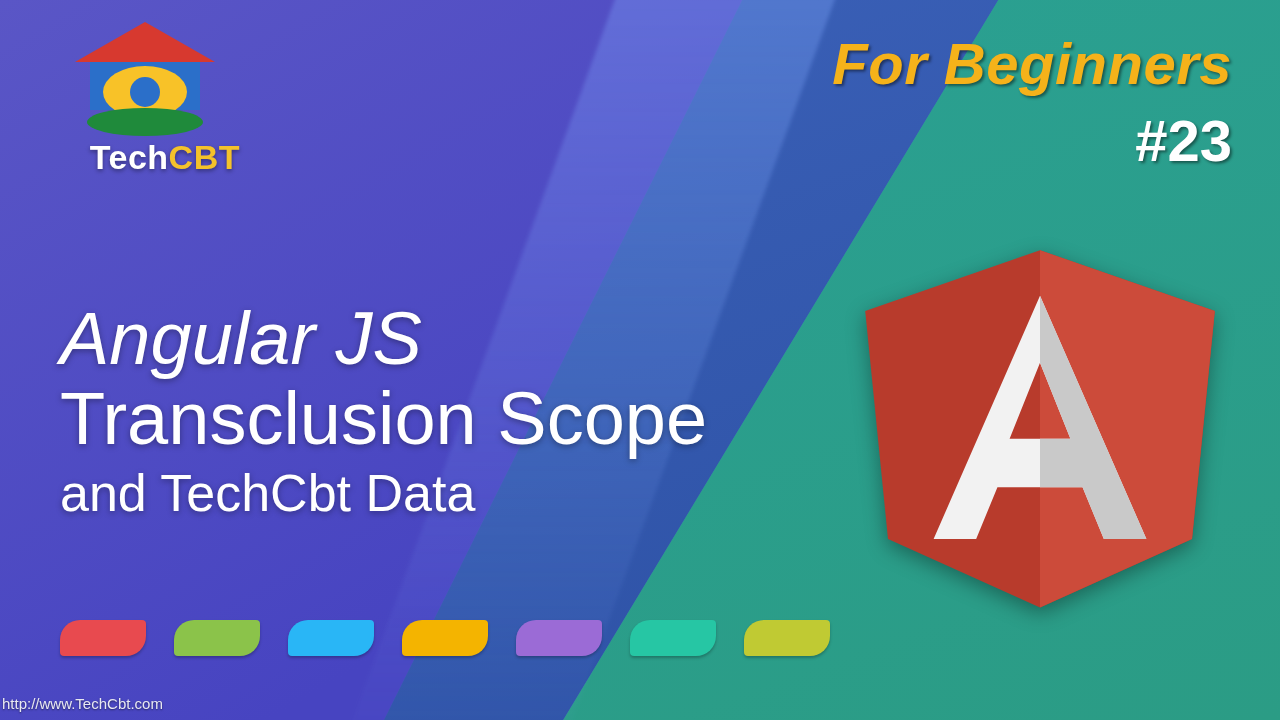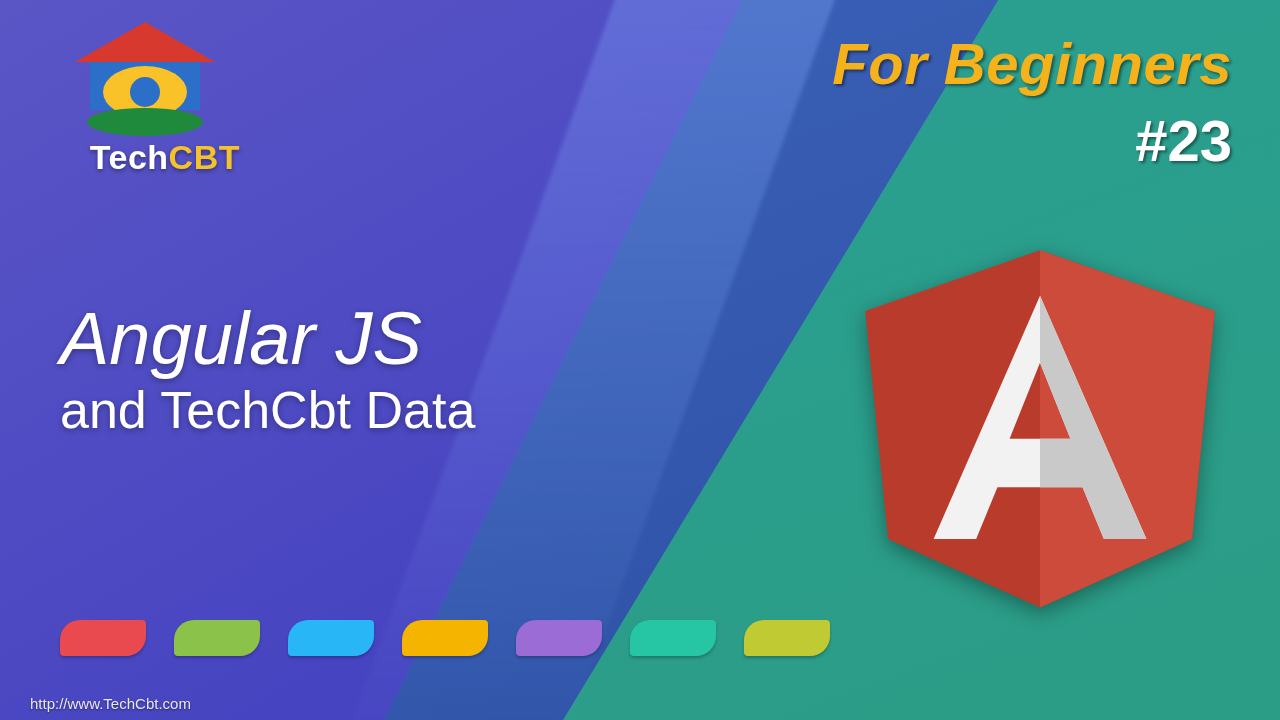--- a/index.html
+++ b/index.html
@@ -74,21 +74,21 @@
     border-bottom-right-radius: 20px;
     border-top-right-radius: 4px;
     border-bottom-left-radius: 4px;
     box-shadow: 0 2px 3px rgba(0,0,0,.25);
   }
   
   .footer-left, .footer-right {
     position: absolute; bottom: 8px; color: #e8e8f2; font-size: 15px;
     text-shadow: 0 1px 2px rgba(0,0,0,.5);
   }
-  .footer-left { left: 30px; }
+  .footer-left { left: 2px; }
   .footer-right { right: 14px; }
   
   .angular-logo {
     position: absolute; right: 50px; top: 225px; width: 380px; height: 400px;
     filter: drop-shadow(0 6px 10px rgba(0,0,0,.35));
   }
 </style>
 </head>
 <body>
 
@@ -116,20 +116,21 @@
     </div>
   </div>
 
   <div class="header-right">
     <div class="for-beginners">For Beginners</div>
     <div class="episode">#23</div>
   </div>
 
   <div class="title-block">
     <div class="title-line1">Angular JS</div>
+    <div class="title-line2">Transclusion Scope</div>
     <div class="title-line3">and TechCbt Data</div>
   </div>
 
   <div class="pill-row">
       <div class="pill" style="background: rgb(232, 74, 79);"></div>
       <div class="pill" style="background: rgb(139, 195, 74);"></div>
       <div class="pill" style="background: rgb(41, 182, 246);"></div>
       <div class="pill" style="background: rgb(244, 180, 0);"></div>
       <div class="pill" style="background: rgb(155, 107, 214);"></div>
       <div class="pill" style="background: rgb(38, 198, 164);"></div>

